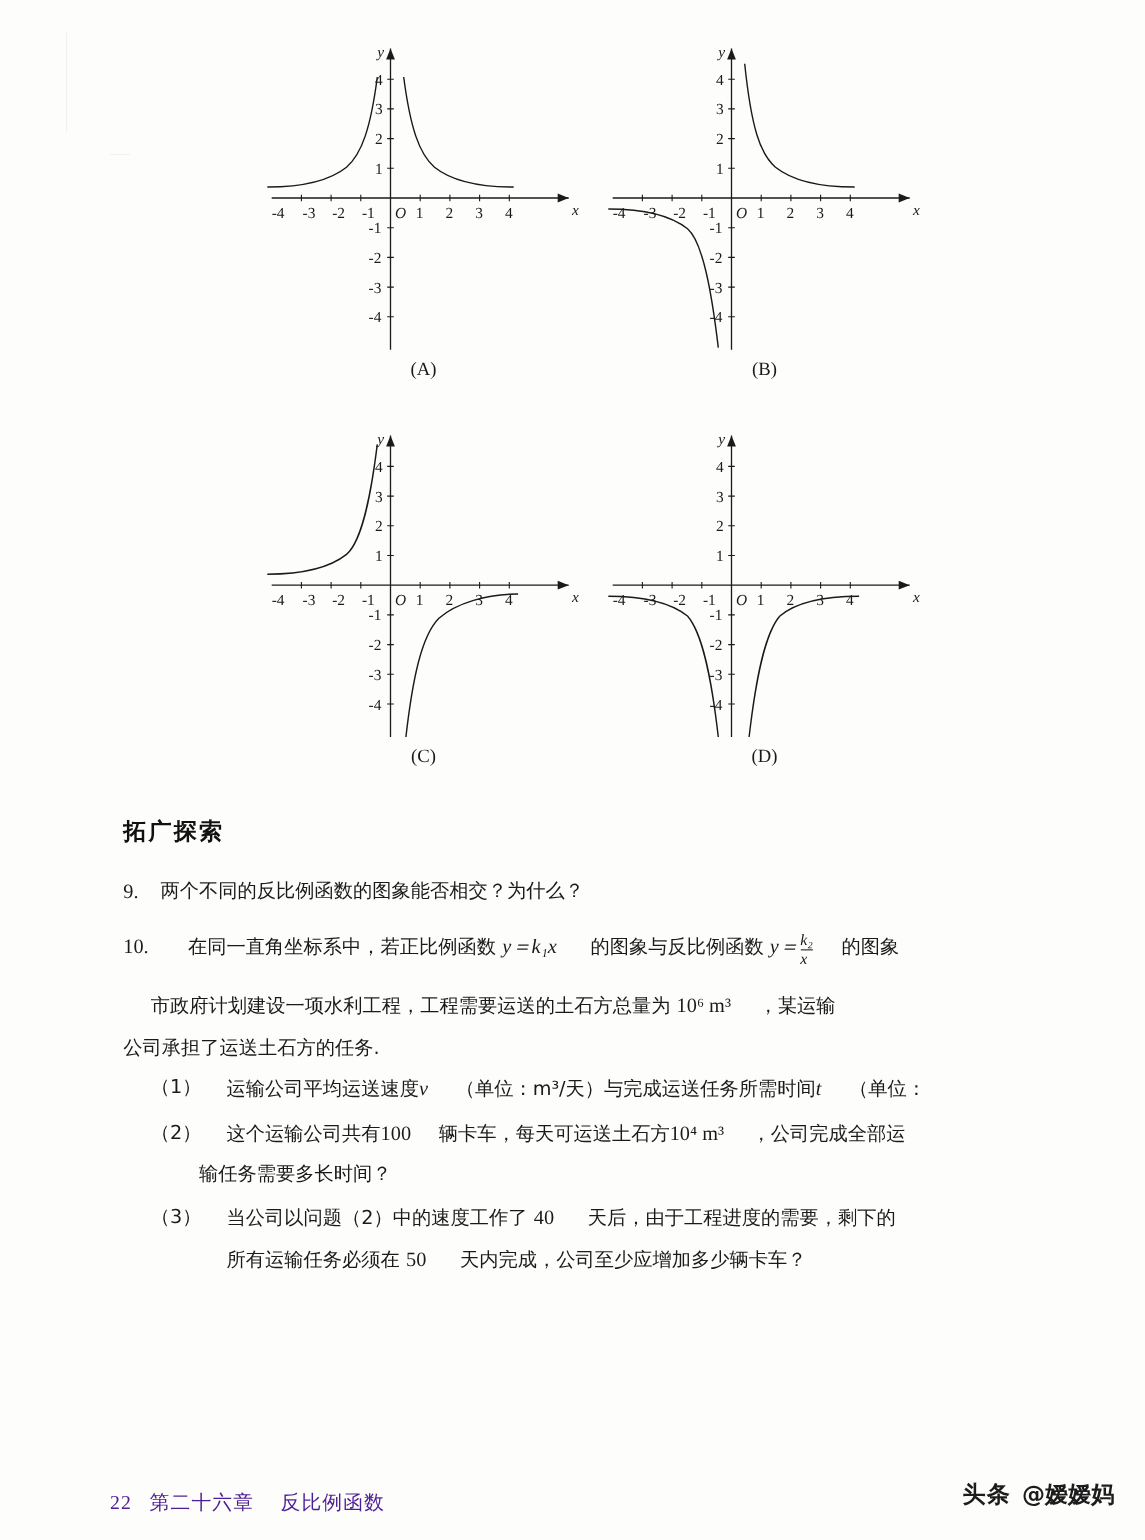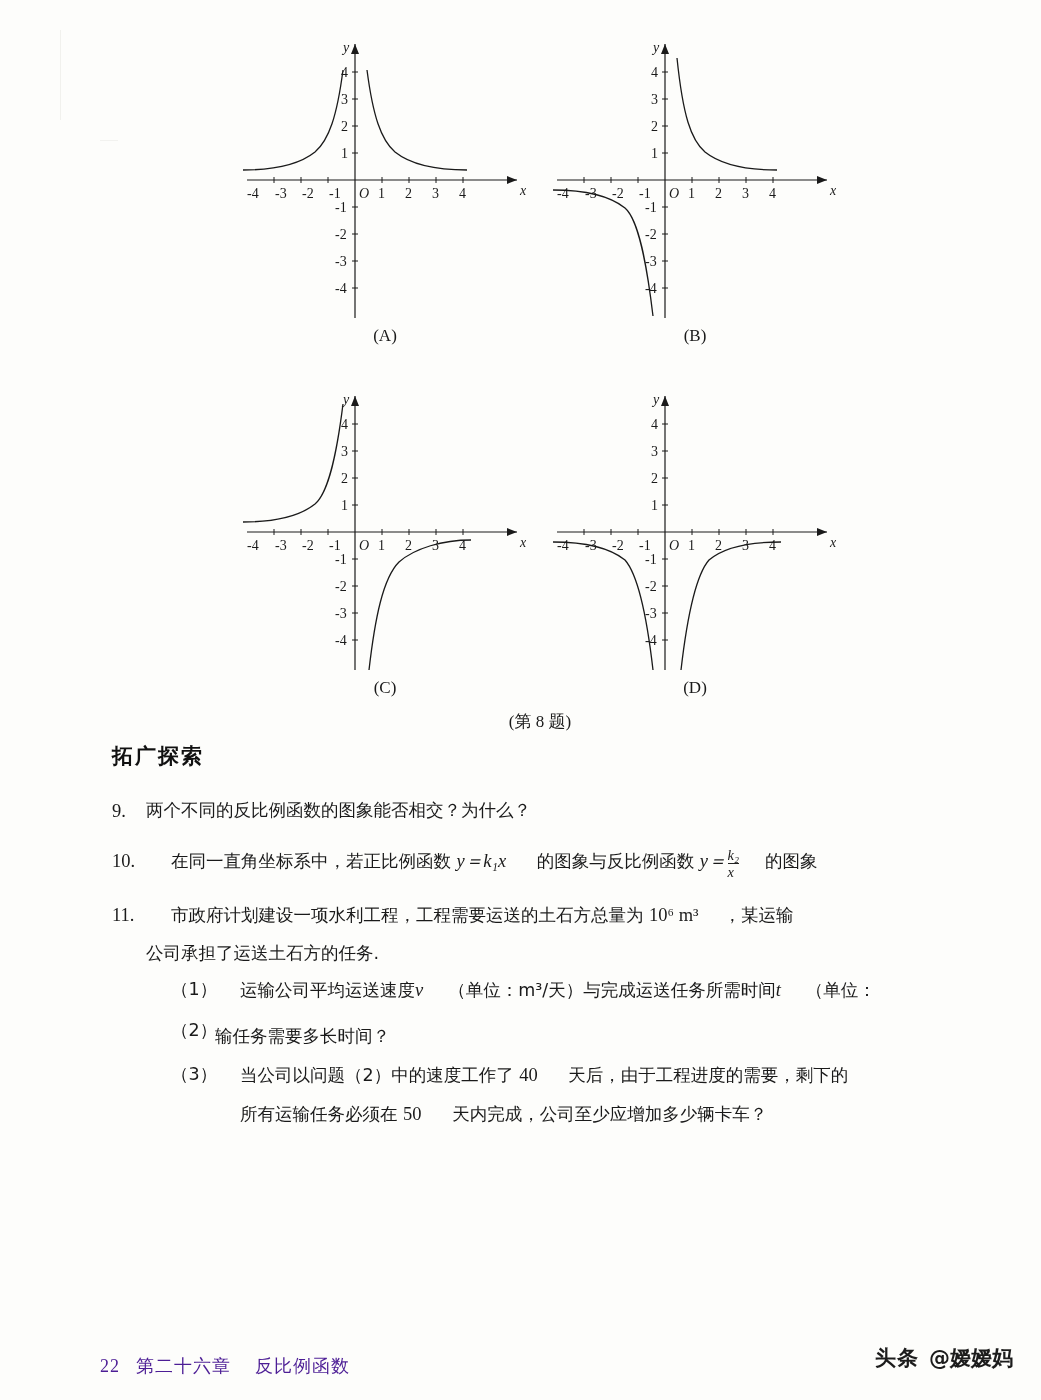--- a/index.html
+++ b/index.html
@@ -371,21 +371,20 @@
             <text x="100" y="263">-4</text>
           </g>
 
           <path d="M 8 160 C 40 160 65 166 80 178 C 94 194 102 236 108 288" stroke="#1a1a1a" stroke-width="1.3" fill="none"></path>
           <path d="M 236 160 C 204 160 178 166 164 178 C 150 194 142 236 136 288" stroke="#1a1a1a" stroke-width="1.3" fill="none"></path>
         </svg>
         <div class="fig-label">(D)</div>
       </div>
     </div>
 
-    <div class="fig-caption">(第 8 题)</div>
   </div>
 
   <div class="section-title">拓广探索</div>
 
   <div class="qlist">
 
     <div class="q">
       <div class="q-num">9.</div>
       <div class="q-body">
         <p class="cn">两个不同的反比例函数的图象能否相交？为什么？</p>
@@ -395,39 +394,41 @@
     <div class="q">
       <div class="q-num">10.</div>
       <div class="q-body">
         <p>
           <span class="cn">在同一直角坐标系中，若正比例函数 </span><span class="mi">y＝k₁x</span><span class="cn"> 的图象与反比例函数 </span><span class="mi">y＝</span><span class="frac"><span class="num">k₂</span><span class="den">x</span></span><span class="cn">的图象</span>
         </p>
       </div>
     </div>
 
     <div class="q" style="margin-top:4px;">
-      <div class="q-num">11.</div>
       <div class="q-body">
         <p>
           <span class="cn">市政府计划建设一项水利工程，工程需要运送的土石方总量为 </span><span class="mn">10⁶ m³</span><span class="cn">，某运输</span>
         </p>
         <p class="cn" style="margin-top:6px;">公司承担了运送土石方的任务.</p>
 
         <div class="sub">
           <div class="sub-num cn">（1）</div>
           <div class="sub-body">
             <p>
               <span class="cn">运输公司平均运送速度</span><span class="mi">v</span><span class="cn">（单位：m³/天）与完成运送任务所需时间</span><span class="mi">t</span><span class="cn">（单位：</span>
             </p>
           </div>
         </div>
 
         <div class="sub">
           <div class="sub-num cn">（2）</div>
           <div class="sub-body">
+            <p>
+              <span class="cn">这个运输公司共有</span><span class="mn">100</span><span class="cn">辆卡车，每天可运送土石方</span><span class="mn">10⁴ m³</span><span class="cn">，公司完成全部运</span>
+            </p>
             <p class="cn" style="margin-top:6px;">输任务需要多长时间？</p>
           </div>
         </div>
 
         <div class="sub">
           <div class="sub-num cn">（3）</div>
           <div class="sub-body">
             <p>
               <span class="cn">当公司以问题（2）中的速度工作了 </span><span class="mn">40</span><span class="cn"> 天后，由于工程进度的需要，剩下的</span>
             </p>

